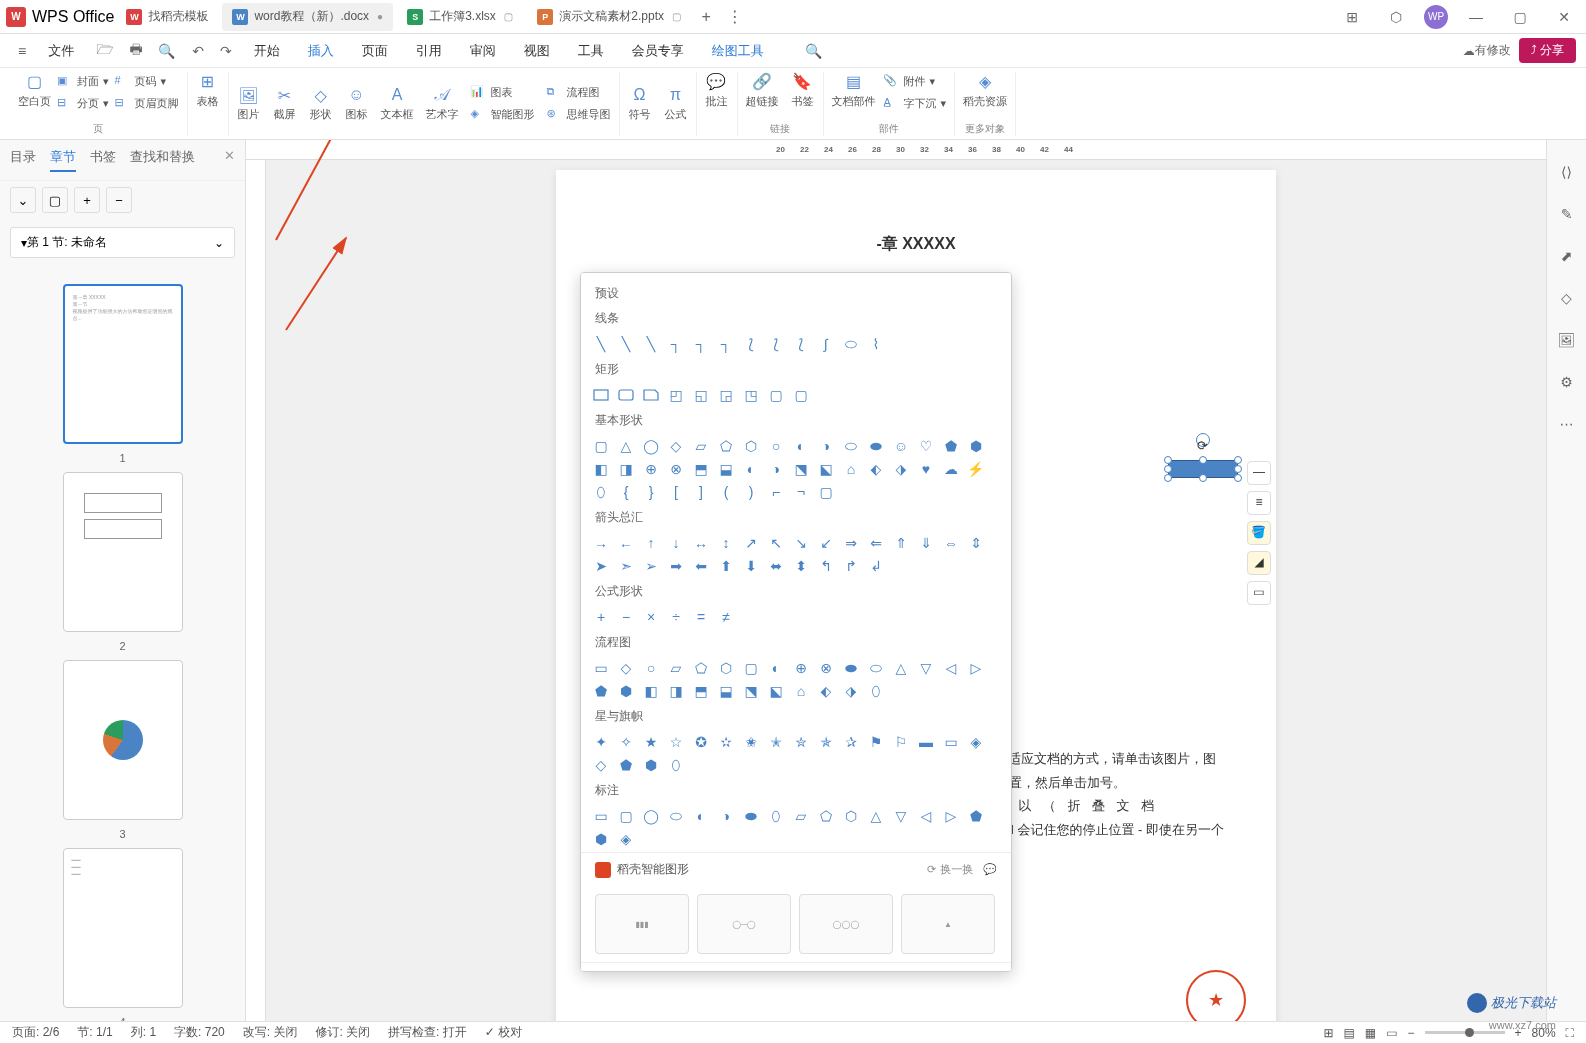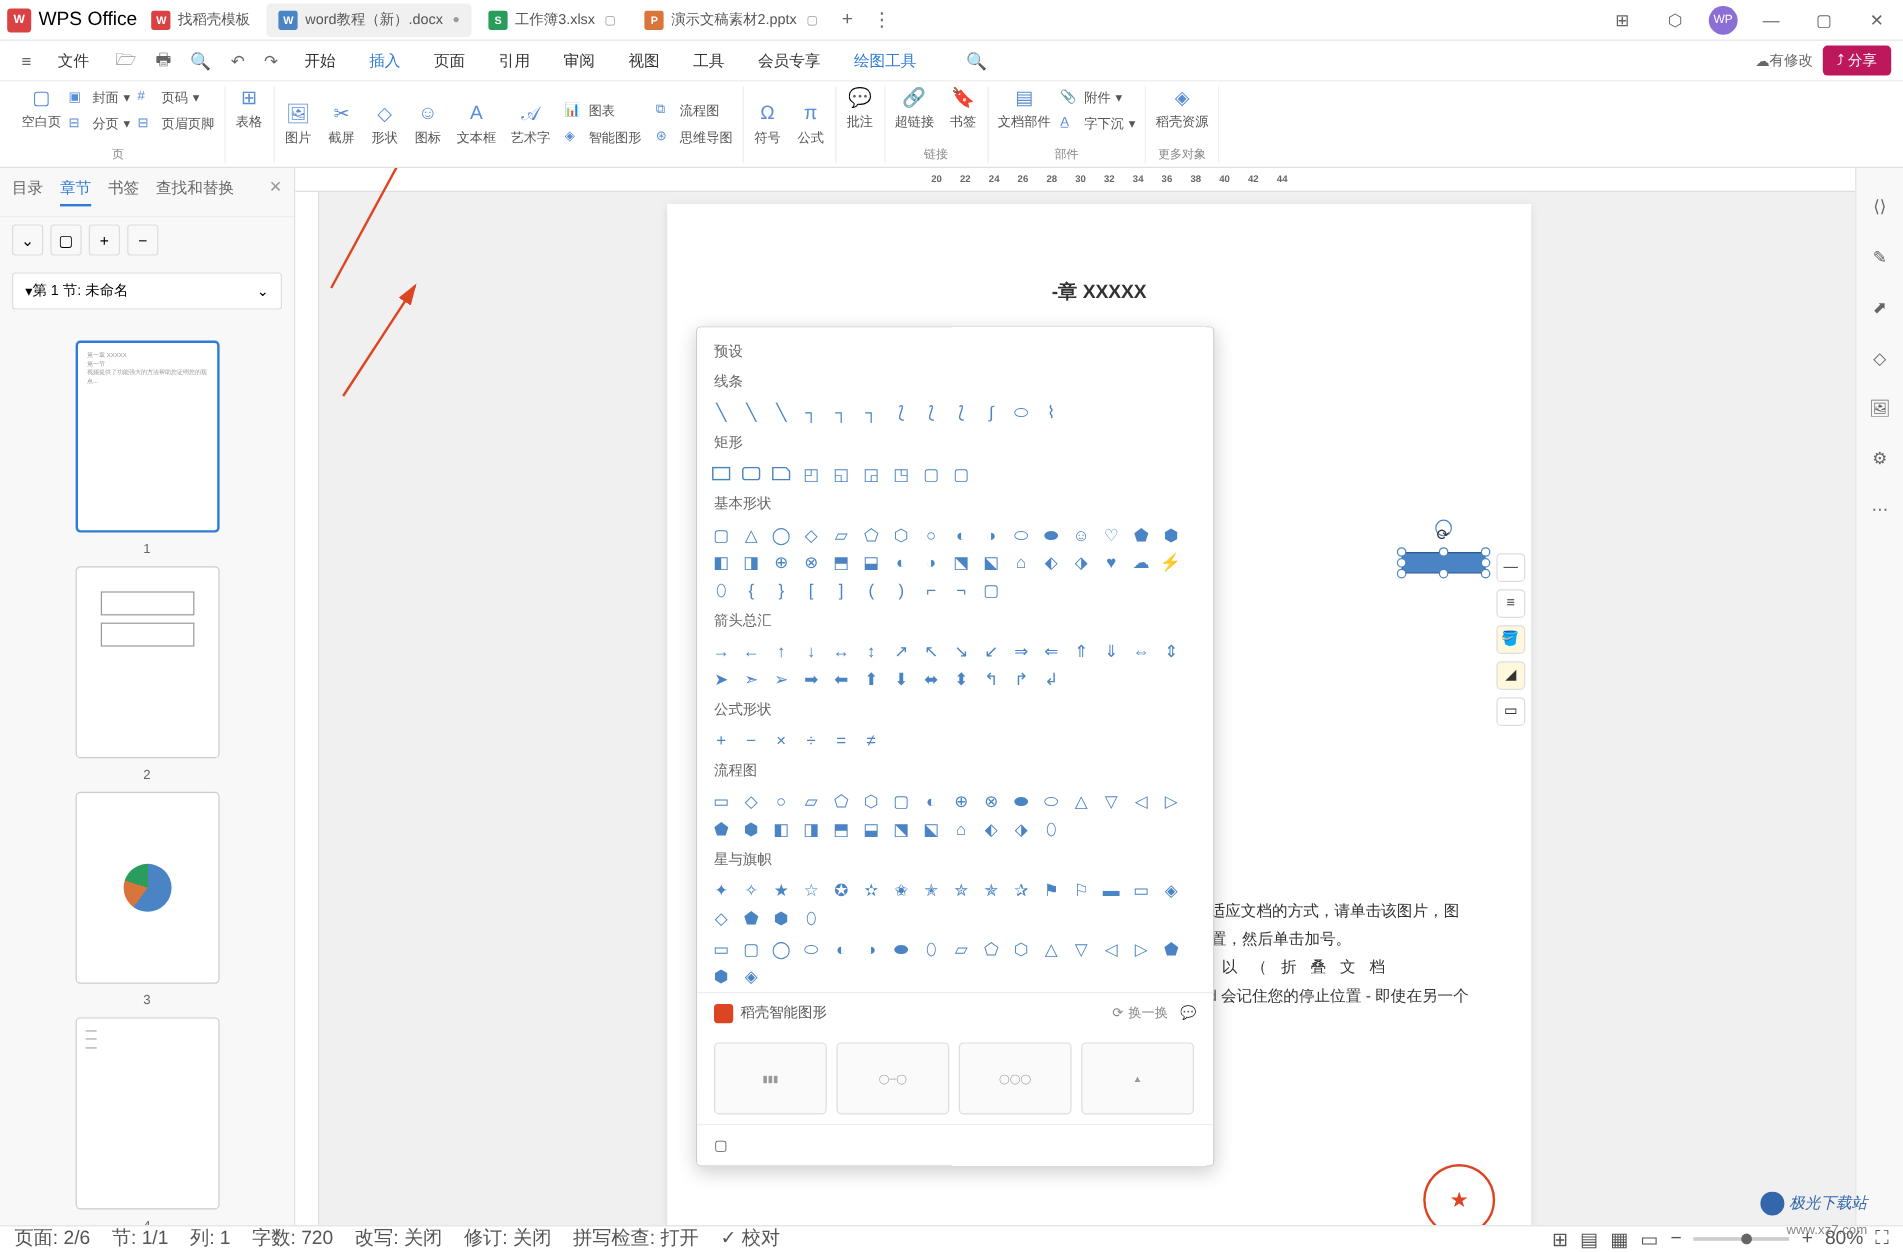--- a/index.html
+++ b/index.html
@@ -53,21 +53,21 @@
 .page h3{font-size:13px;margin:14px 0 8px;}
 .shape-obj{position:absolute;left:612px;top:290px;width:70px;height:18px;background:#4a84c4;border:1px solid #2e5a8e;border-radius:3px;}
 .shape-handle{position:absolute;width:8px;height:8px;background:#fff;border:1px solid #4a84c4;border-radius:50%;}
 .shape-rotate{position:absolute;left:50%;top:-28px;transform:translateX(-50%);width:14px;height:14px;border:1px solid #4a84c4;border-radius:50%;background:#fff;}
 .float-tools{position:absolute;right:-34px;top:0;display:flex;flex-direction:column;gap:6px;}
 .float-tool{width:24px;height:24px;background:#fff;border:1px solid #ddd;border-radius:4px;display:flex;align-items:center;justify-content:center;font-size:12px;cursor:pointer;}
 .stamp{position:absolute;right:30px;bottom:100px;width:60px;height:60px;border:2px solid #d42;border-radius:50%;display:flex;align-items:center;justify-content:center;}
 .stamp-star{color:#d42;font-size:18px;}
 .right-tools{width:40px;background:#f8f8f8;border-left:1px solid #e0e0e0;display:flex;flex-direction:column;align-items:center;padding-top:20px;gap:18px;}
 .right-tool{width:24px;height:24px;display:flex;align-items:center;justify-content:center;color:#666;font-size:14px;cursor:pointer;}
-.statusbar{height:22px;background:#fff;border-top:1px solid #e0e0e0;display:flex;align-items:center;padding:0 12px;font-size:16px;color:#555;position:absolute;bottom:0;left:0;right:0;}
+.statusbar{height:22px;background:#fff;border-top:1px solid #e0e0e0;display:flex;align-items:center;padding:0 12px;font-size:12px;color:#555;position:absolute;bottom:0;left:0;right:0;}
 .status-item{margin-right:18px;}
 .status-right{margin-left:auto;display:flex;align-items:center;gap:10px;}
 .zoom-slider{width:80px;height:3px;background:#ccc;position:relative;}
 .zoom-thumb{position:absolute;left:40px;top:-3px;width:9px;height:9px;background:#666;border-radius:50%;}
 .shapes-popup{position:absolute;left:334px;top:132px;width:432px;background:#fff;border:1px solid #ccc;box-shadow:0 4px 16px rgba(0,0,0,0.2);border-radius:4px;z-index:100;padding:8px 0;max-height:700px;overflow-y:auto;}
 .shape-cat{padding:4px 14px;font-size:12px;color:#666;}
 .shape-row{padding:4px 10px;display:flex;flex-wrap:wrap;gap:5px;}
 .shape-item{width:20px;height:18px;display:flex;align-items:center;justify-content:center;cursor:pointer;color:#4a84c4;font-size:14px;}
 .shape-item svg{width:16px;height:14px;fill:none;stroke:#4a84c4;stroke-width:1.2;}
 .smart-section{padding:8px 14px;border-top:1px solid #eee;display:flex;align-items:center;font-size:12px;color:#555;}
@@ -547,20 +547,21 @@
           <div class="shape-item">⚑</div>
           <div class="shape-item">⚐</div>
           <div class="shape-item">▬</div>
           <div class="shape-item">▭</div>
           <div class="shape-item">◈</div>
           <div class="shape-item">◇</div>
           <div class="shape-item">⬟</div>
           <div class="shape-item">⬢</div>
           <div class="shape-item">⬯</div>
         </div>
+      <div class="shape-cat">标注</div>
       <div class="shape-row" id="callout-shapes">
           <div class="shape-item">▭</div>
           <div class="shape-item">▢</div>
           <div class="shape-item">◯</div>
           <div class="shape-item">⬭</div>
           <div class="shape-item">◐</div>
           <div class="shape-item">◑</div>
           <div class="shape-item">⬬</div>
           <div class="shape-item">⬯</div>
           <div class="shape-item">▱</div>

